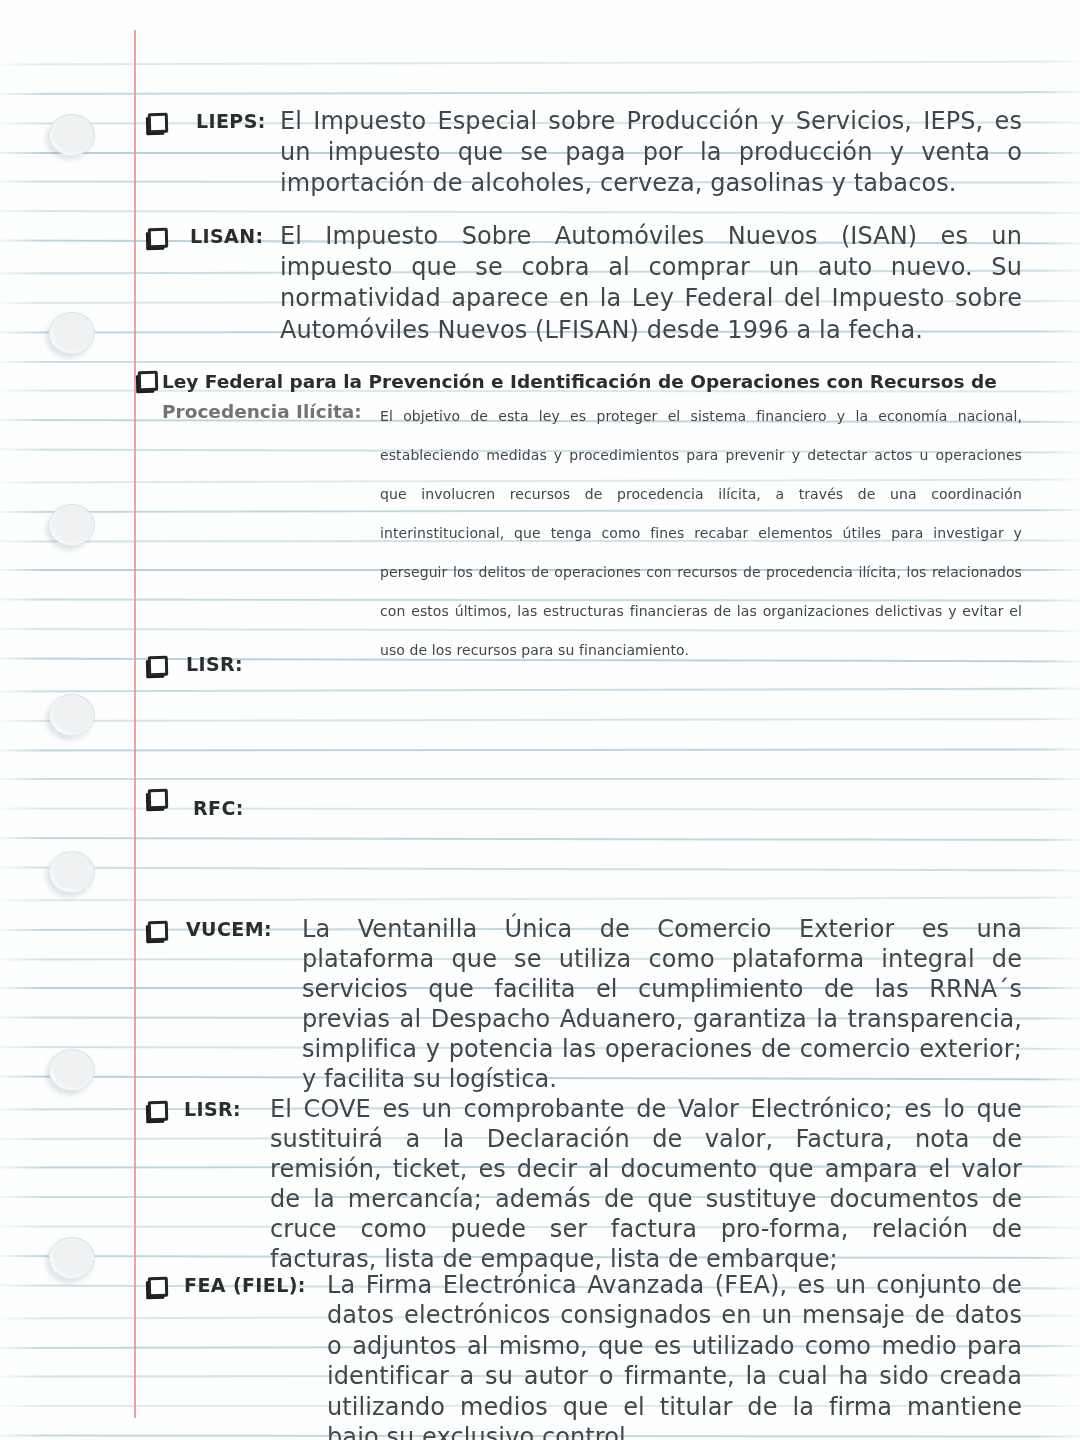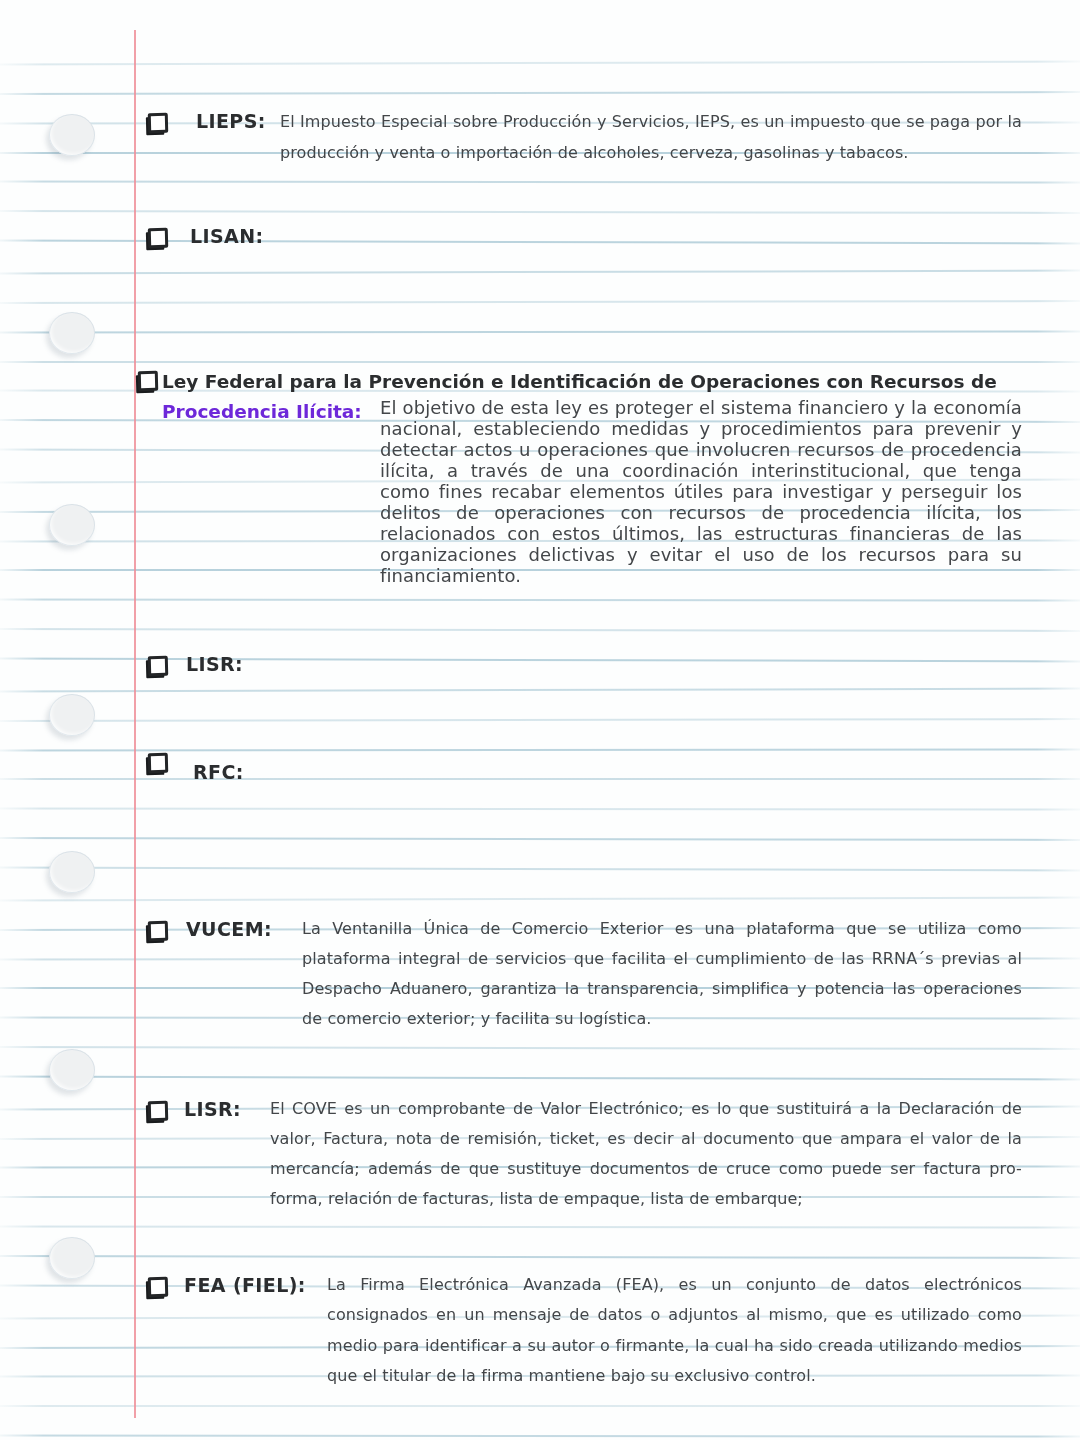--- a/index.html
+++ b/index.html
@@ -35,33 +35,33 @@
   .bullet{flex:0 0 auto;padding-top:7px;}
   .checkbox{
     display:block;width:14px;height:14px;border:3px solid #232527;border-radius:2px;
     background:#fff;box-shadow:-3px 3px 0 -1px #1a1c1e;transform:rotate(-1.5deg);
   }
   .label{
     flex:0 0 auto;font-weight:bold;font-size:19px;line-height:31px;
     color:#2b2d2f;letter-spacing:.4px;white-space:nowrap;
   }
   .body{
-    flex:1 1 auto;font-size:16px;line-height:31px;letter-spacing:.1px;
+    flex:1 1 auto;font-size:24px;line-height:31px;letter-spacing:.1px;
     text-align:justify;
   }
   
   .e1{top:106px}  .e1 .bullet{width:48px}.e1 .label{width:84px}
   .e2{top:221px} .e2 .bullet{width:42px}.e2 .label{width:90px}.e2 .body{line-height:31.2px}
   .e3{top:366px;left:138px}.e3 .bullet{width:24px;padding-top:5px}
   .e3 .heading{font-weight:bold;font-size:18.5px;line-height:31px;color:#2b2d2f;white-space:nowrap;}
   .e3 .row{display:flex;align-items:flex-start;}
-  .e3 .sublabel{flex:0 0 218px;font-weight:bold;font-size:18.5px;line-height:30px;color:#6d28d9;}
-  .e3 .body{font-size:18px;line-height:21px;}
+  .e3 .sublabel{flex:0 0 218px;font-weight:bold;font-size:18.5px;line-height:30px;color:#737373;}
+  .e3 .body{font-size:14px;line-height:39px;}
   .e4{top:649px} .e4 .bullet{width:38px}.e4 .label{width:86px}
-  .e5{top:746px} .e5 .bullet{width:45px}.e5 .label{width:71px;line-height:53px}
+  .e5{top:782px} .e5 .bullet{width:45px}.e5 .label{width:71px;line-height:53px}
   .e5 .body{line-height:53px;}
   .e6{top:914px} .e6 .bullet{width:38px}.e6 .label{width:116px}.e6 .body{line-height:30px}
   .e7{top:1094px}.e7 .bullet{width:36px}.e7 .label{width:86px}.e7 .body{line-height:30px}
   .e8{top:1270px}.e8 .bullet{width:36px}.e8 .label{width:143px}.e8 .body{line-height:30.4px}
 </style>
 </head>
 <body>
 
 <div class="page">
 
@@ -131,20 +131,21 @@
     </div>
     <div class="label">LIEPS:</div>
     <div class="body">El Impuesto Especial sobre Producción y Servicios, IEPS, es un impuesto que se paga por la producción y venta o importación de alcoholes, cerveza, gasolinas y tabacos.</div>
   </div>
 
   <div class="entry e2">
     <div class="bullet">
       <span class="checkbox"></span>
     </div>
     <div class="label">LISAN:</div>
+    <div class="body">El Impuesto Sobre Automóviles Nuevos (ISAN) es un impuesto que se cobra al comprar un auto nuevo. Su normatividad aparece en la Ley Federal del Impuesto sobre Automóviles Nuevos (LFISAN) desde 1996 a la fecha.</div>
   </div>
 
   <div class="entry e3">
     <div class="bullet">
       <span class="checkbox"></span>
     </div>
     <div style="flex:1 1 auto;">
       <div class="heading">Ley Federal para la Prevención e Identificación de Operaciones con Recursos de</div>
       <div class="row">
         <span class="sublabel">Procedencia Ilícita:</span>

